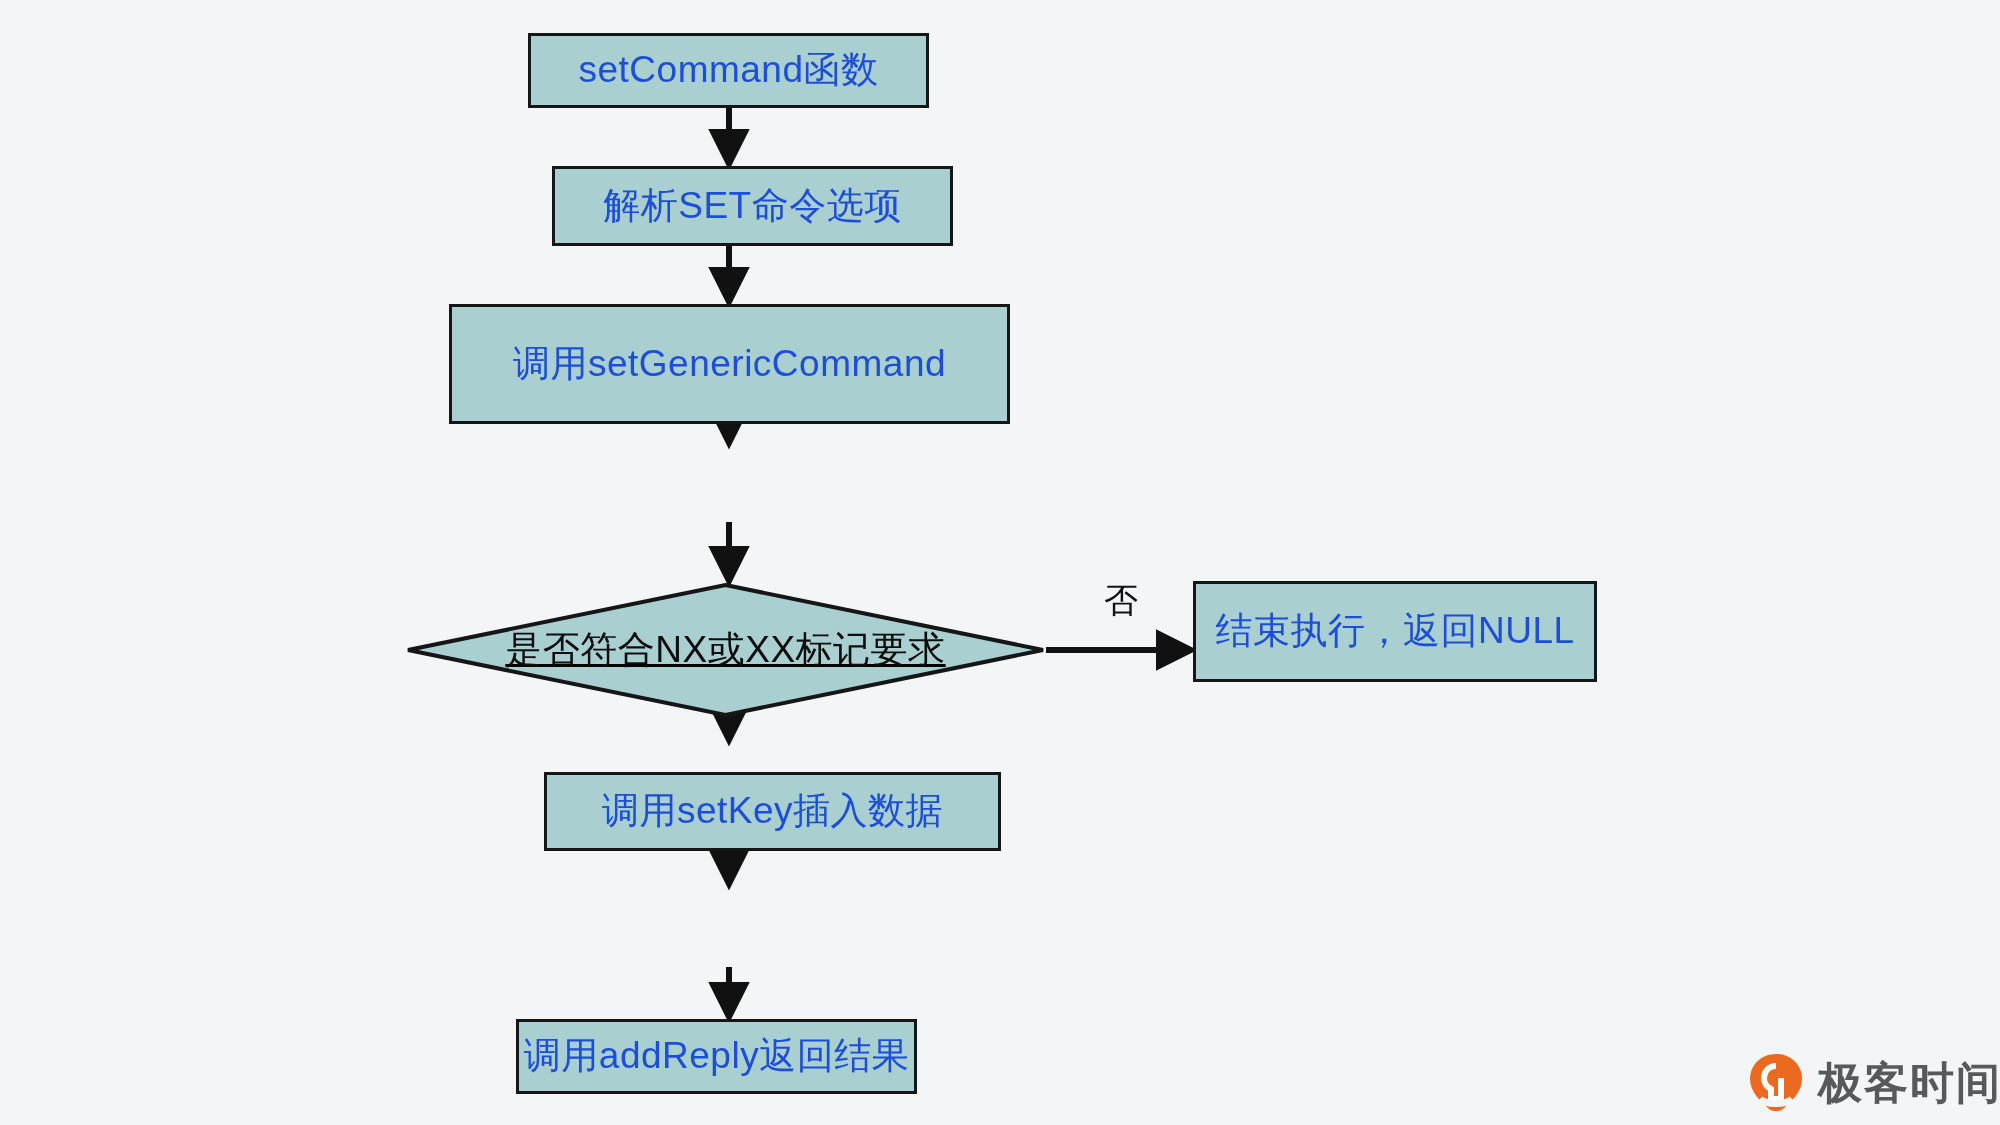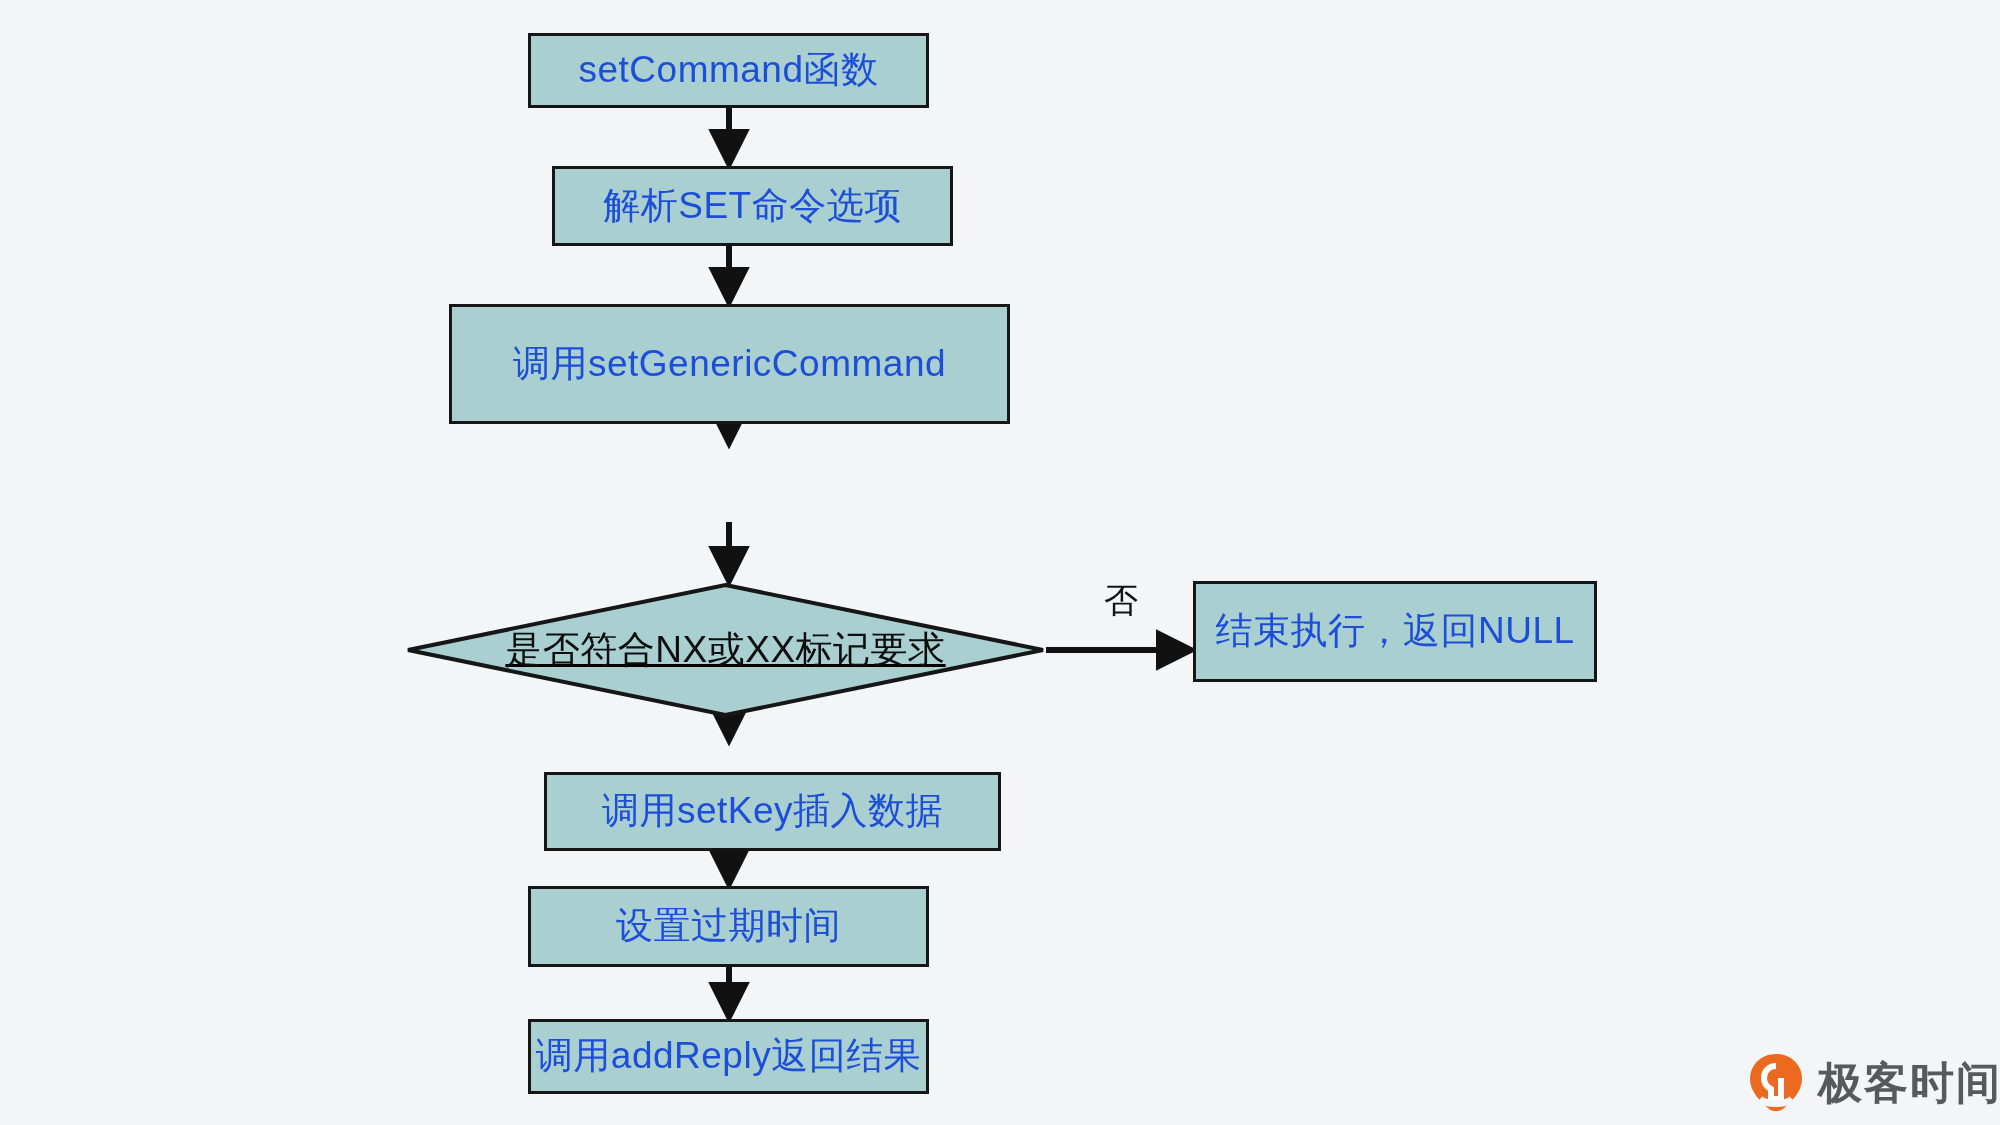--- a/index.html
+++ b/index.html
@@ -146,25 +146,22 @@
   <div class="edge-label" style="left:1104px; top:578px;">否</div>
 
   <div class="node" style="left:1193px; top:581px; width:404px; height:101px;">
     <span class="node-label">结束执行，返回NULL</span>
   </div>
 
   <div class="node" style="left:544px; top:742px; width:457px; height:79px;margin-top:30px;">
     <span class="node-label">调用setKey插入数据</span>
   </div>
 
-  <div class="node" style="left:528px; top:886px; width:401px; height:81px;">
-    <span class="node-label">设置过期时间</span>
-  </div>
 
-  <div class="node" style="left:528px; top:1019px; width:401px; height:75px;">
+  <div class="node" style="left:516px; top:1019px; width:401px; height:75px;">
     <span class="node-label">调用addReply返回结果</span>
   </div>
 
   <div class="brand" style="left:1748px; top:1052px;">
     <span class="brand-mark">
       <svg width="56" height="62" viewBox="0 0 56 62" xmlns="http://www.w3.org/2000/svg">
         <path d="M28 2 C13 2 2 13 2 27 C2 40 13 50 21 57 C25 60 31 60 35 57 C43 50 54 40 54 27 C54 13 43 2 28 2 Z" fill="#ec6a20"></path>
         <path d="M28 14 C21 14 16 19 16 26 C16 31 19 35 23 37 L23 47 L33 47 L33 26" fill="none" stroke="#ffffff" stroke-width="6" stroke-linecap="butt"></path>
         <path d="M12 47 C18 53 38 53 44 47" fill="none" stroke="#f4f5f7" stroke-width="7"></path>
       </svg>

